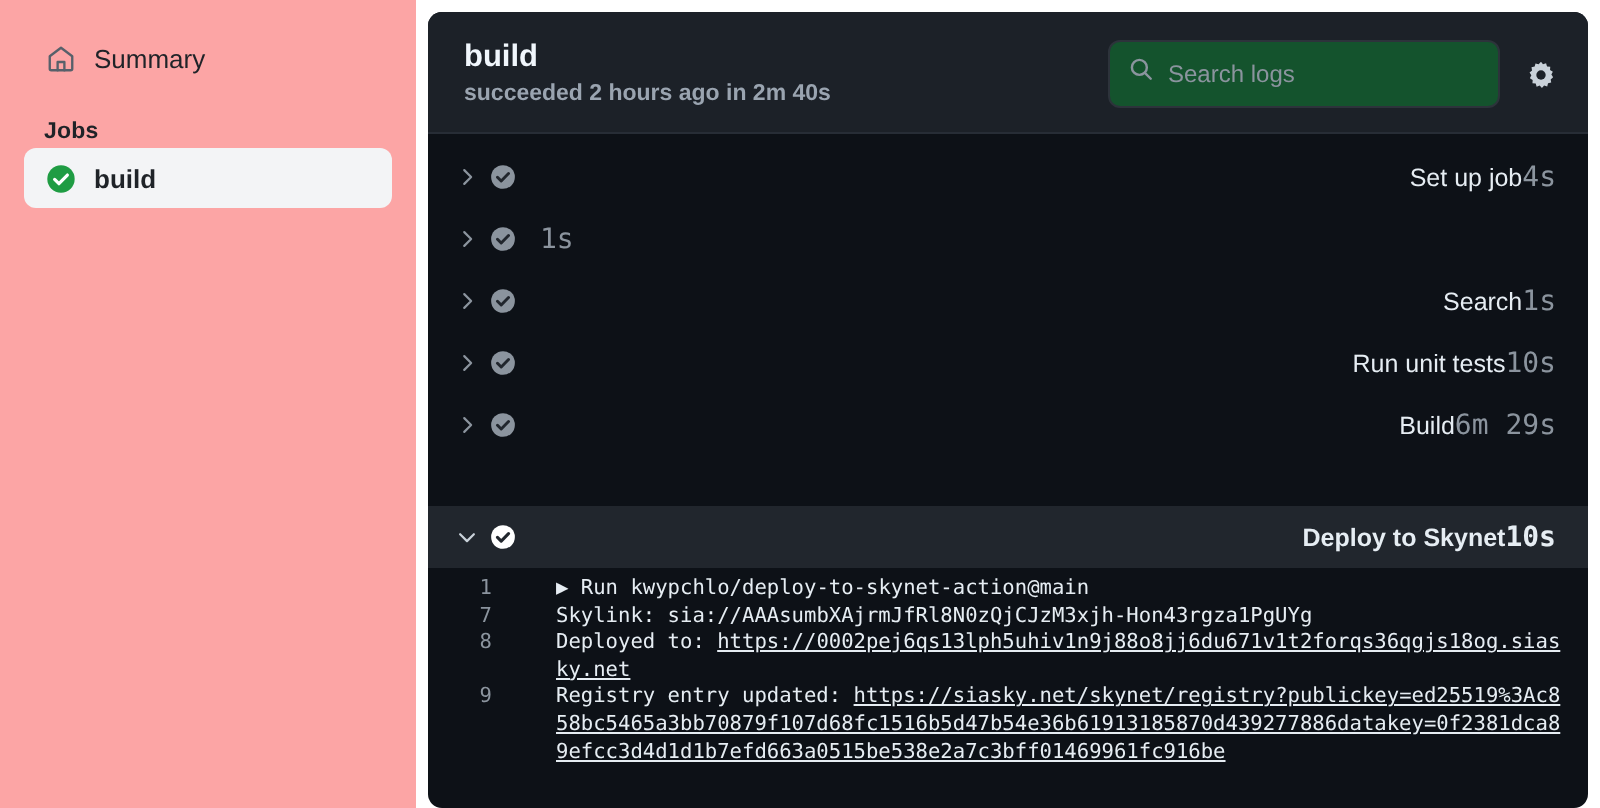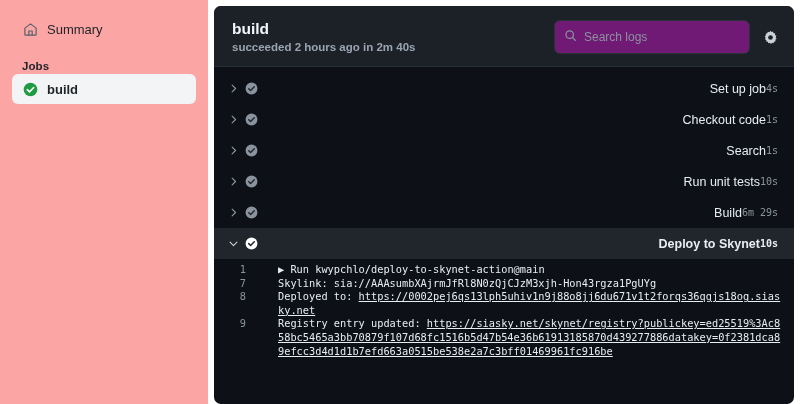--- a/index.html
+++ b/index.html
@@ -48,21 +48,21 @@
     padding: 11px 14px 12px 18px;
     display: flex; align-items: flex-start; justify-content: space-between;
     border-bottom: 1px solid #272d36;
   }
   .head-left { padding-top: 2px; }
   .head-title { font-size: 15.5px; font-weight: 700; color: #f0f6fc; line-height: 1.25; }
   .head-sub { font-size: 11.5px; color: #9aa4b0; margin-top: 3px; font-weight: bold; }
   .head-right { display: flex; align-items: center; gap: 10px; padding-top: 3px; }
   .search-box {
     width: 196px; height: 26px;
-    background: #701a75;
+    background: #14532d;
     border: 1px solid #2d333b;
     border-radius: 6px;
     display: flex; align-items: center; gap: 7px;
     padding: 16px 9px;
   }
   .search-box svg { flex: 0 0 13px; }
   .search-box input {
     flex: 1 1 auto; background: transparent; border: none; outline: none;
     font-family: "Liberation Sans", sans-serif;
     font-size: 12px; color: #c9d1d9;
@@ -74,30 +74,30 @@
   
   .steps { padding: 6px 0 0 0; }
   .step-row {
     display: flex; align-items: center;
     height: 31px;
     padding: 0 16px 0 10px;
     font-size: 12.5px; color: #e6edf3;
     cursor: pointer;
     text-align: right;
   }
-  .step-row.open { background: #21262d; }
+  .step-row.open { background: #21262d; margin-top: 25px; }
   .chev { width: 18px; flex: 0 0 18px; display: flex; align-items: center;
           justify-content: center; color: #8b949e; }
   .step-check { width: 18px; flex: 0 0 18px; margin-right: 10px;
                 display: flex; align-items: center; justify-content: center; }
   .step-name { flex: 1 1 auto; }
   .step-row.open .step-name { font-weight: 600; }
   .step-time {
     font-family: "DejaVu Sans Mono", monospace;
-    font-size: 10px; color: #8b949e; white-space: pre;
+    font-size: 14px; color: #8b949e; white-space: pre;
   }
   .step-row.open .step-time { color: #e6edf3; font-weight: 700; }
 
   
   .log-body {
     padding: 4px 0 8px 0;
     font-family: "DejaVu Sans Mono", monospace;
     font-size: 10.3px;
     line-height: 13.6px;
     color: #e6edf3;
@@ -190,21 +190,20 @@
           <svg width="11" height="11" viewBox="0 0 16 16" fill="none" stroke="#8b949e" stroke-width="1.6" stroke-linecap="round" stroke-linejoin="round">
               <path d="M6 3 L11 8 L6 13"></path>
             </svg>
         </span>
         <span class="step-check">
           <svg width="13" height="13" viewBox="0 0 16 16">
             <circle cx="8" cy="8" r="7.3" fill="#8b949e"></circle>
             <path d="M4.6 8.2 L6.9 10.5 L11.4 5.9" fill="none" stroke="#21262d" stroke-width="1.8" stroke-linecap="round" stroke-linejoin="round"></path>
           </svg>
         </span>
-        <span class="step-name">Checkout code</span>
         <span class="step-time">1s</span>
       </div>
 
       <div class="step-row">
         <span class="chev">
           <svg width="11" height="11" viewBox="0 0 16 16" fill="none" stroke="#8b949e" stroke-width="1.6" stroke-linecap="round" stroke-linejoin="round">
               <path d="M6 3 L11 8 L6 13"></path>
             </svg>
         </span>
         <span class="step-check">

